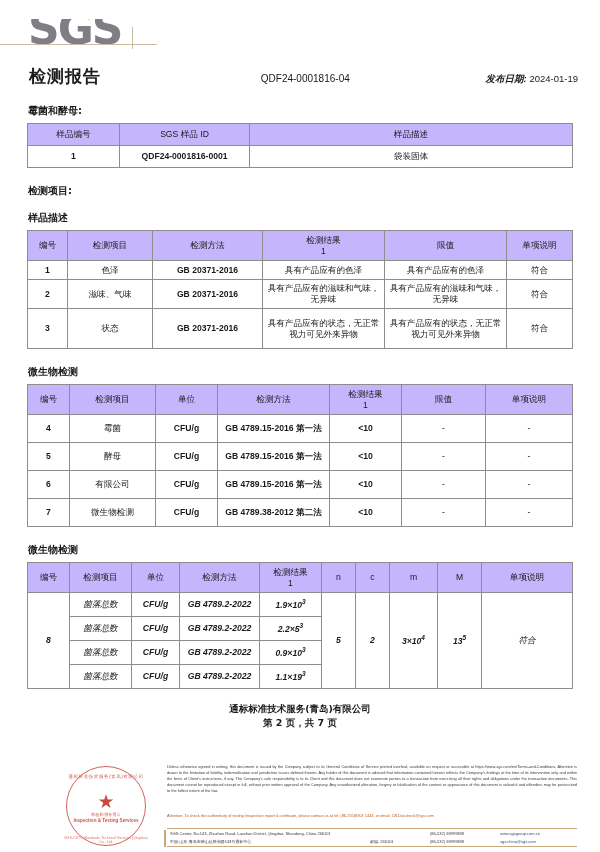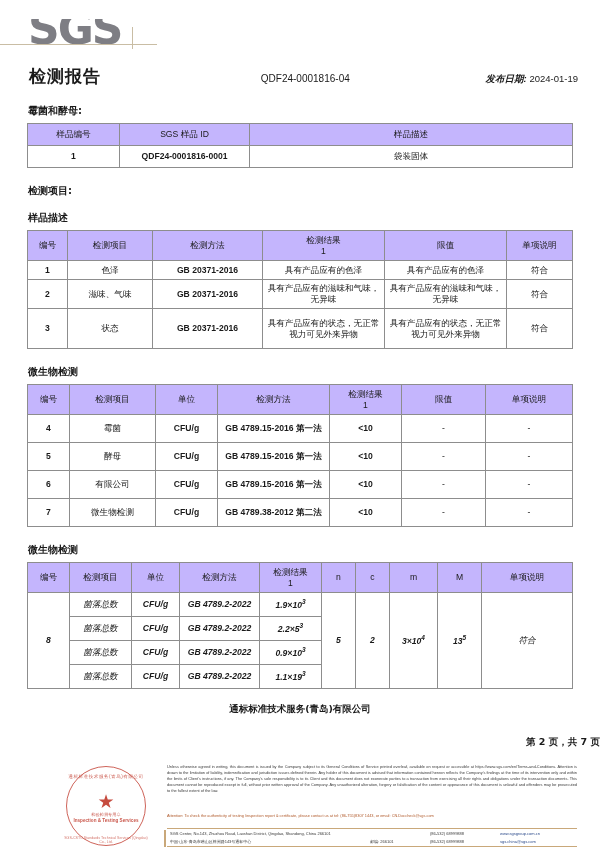--- a/index.html
+++ b/index.html
@@ -126,24 +126,24 @@
 
   
   .footer-company {
     text-align: center;
     font-size: 9.5px;
     font-weight: bold;
     margin-top: 14px;
     font-family: "DejaVu Sans", sans-serif;
   }
   .footer-page {
-    text-align: right;
+    text-align: center;
     font-size: 9.5px;
     font-weight: bold;
-    margin-top: 20px;
+    margin-top: 1px;
     font-family: "DejaVu Sans", sans-serif;
   }
 
   .legal-wrap {
     position: absolute;
     left: 0;
     top: 762px;
     width: 600px;
     height: 90px;
   }

